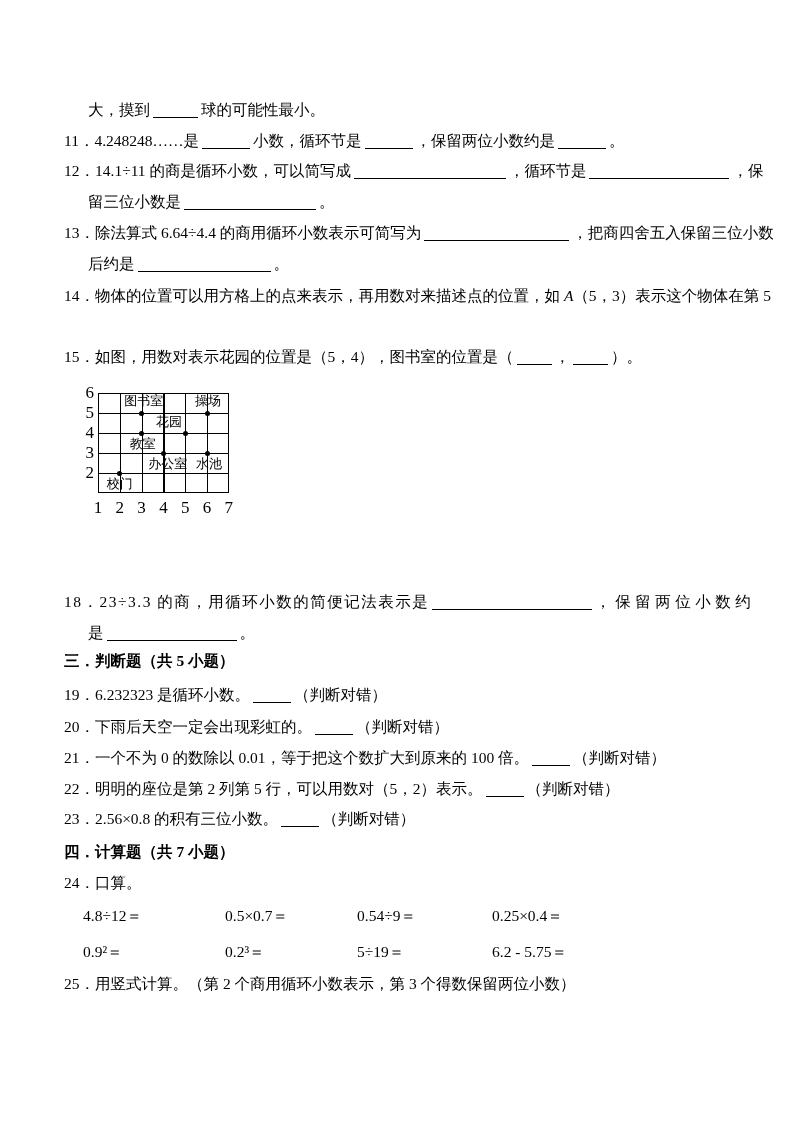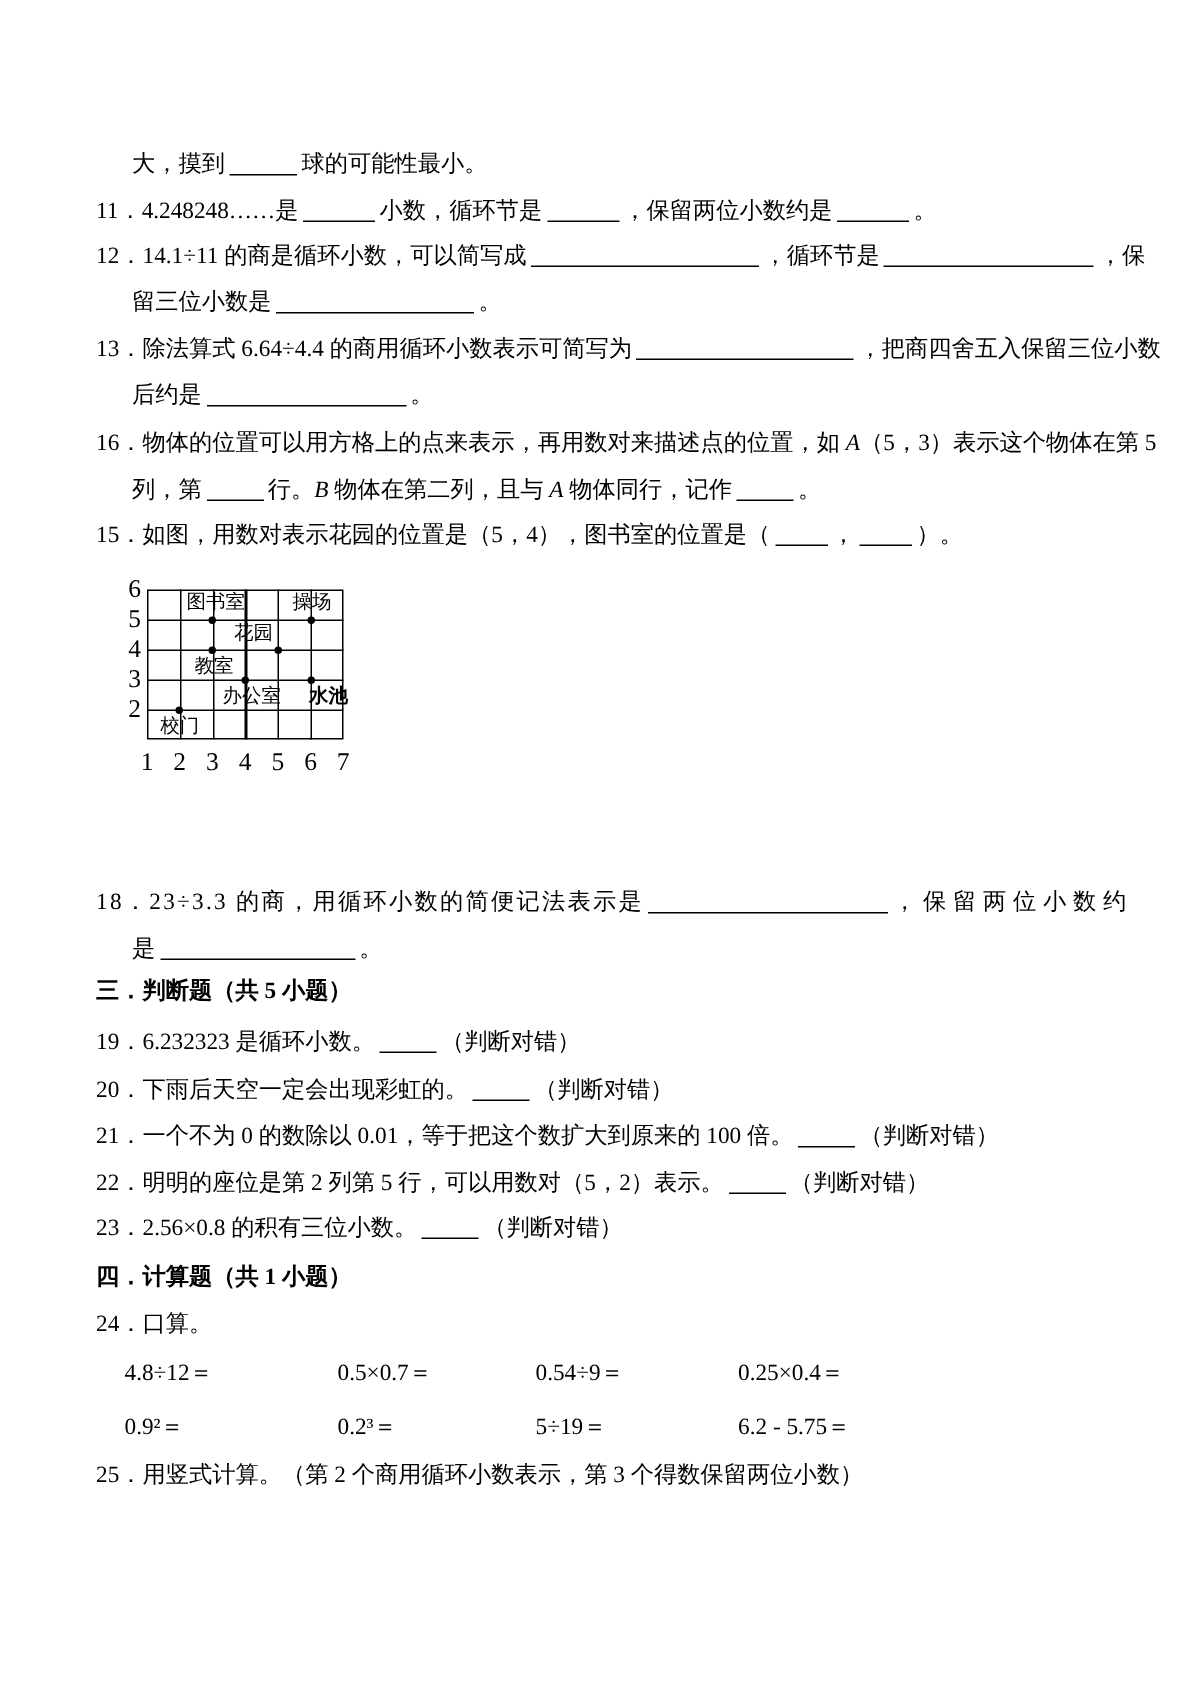--- a/index.html
+++ b/index.html
@@ -34,22 +34,21 @@
 <body>
 
 <div class="page">
 
   <div class="line" style="left:88px;top:99px"><span>大，摸到</span><span class="blank" style="width: 45px;"></span><span>球的可能性最小。</span></div>
   <div class="line" style="left:64px;top:130px"><span>11．4.248248……是</span><span class="blank" style="width: 48px;"></span><span>小数，循环节是</span><span class="blank" style="width: 48px;"></span><span>，保留两位小数约是</span><span class="blank" style="width: 48px;"></span><span>。</span></div>
   <div class="line" style="left:64px;top:160px"><span>12．14.1÷11 的商是循环小数，可以简写成</span><span class="blank" style="width: 152px;"></span><span>，循环节是</span><span class="blank" style="width: 140px;"></span><span>，保</span></div>
   <div class="line" style="left:88px;top:191px"><span>留三位小数是</span><span class="blank" style="width: 132px;"></span><span>。</span></div>
   <div class="line" style="left:64px;top:222px"><span>13．除法算式 6.64÷4.4 的商用循环小数表示可简写为</span><span class="blank" style="width: 145px;"></span><span>，把商四舍五入保留三位小数</span></div>
   <div class="line" style="left:88px;top:253px"><span>后约是</span><span class="blank" style="width: 133px;"></span><span>。</span></div>
-  <div class="line" style="left:64px;top:285px"><span>16．物体的位置可以用方格上的点来表示，再用数对来描述点的位置，如 </span><span class="i">A</span><span>（5，3）表示这个物体在第 5</span></div>
-  <div class="line" style="left:88px;top:316px"><span>列，第</span><span class="blank" style="width: 38px;"></span><span>行。</span><span class="i">B</span><span> 物体在第二列，且与 </span><span class="i">A</span><span> 物体同行，记作</span><span class="blank" style="width: 38px;"></span><span>。</span></div>
+  <div class="line" style="left:64px;top:285px"><span>14．物体的位置可以用方格上的点来表示，再用数对来描述点的位置，如 </span><span class="i">A</span><span>（5，3）表示这个物体在第 5</span></div>
   <div class="line" style="left:64px;top:346px"><span>15．如图，用数对表示花园的位置是（5，4），图书室的位置是（</span><span class="blank" style="width: 35px;"></span><span>，</span><span class="blank" style="width: 35px;"></span><span>）。</span></div>
 
   <div id="grid">
       <div class="gbox" style="left: 20px; top: 7px; width: 130.8px; height: 100px;"></div>
       <div class="gv" style="left: 41.8px; top: 7px; height: 100px;"></div>
       <div class="gv" style="left: 63.6px; top: 7px; height: 100px;"></div>
       <div class="gv" style="left: 85.4px; top: 7px; height: 100px;"></div>
       <div class="gv" style="left: 107.2px; top: 7px; height: 100px;"></div>
       <div class="gv" style="left: 129px; top: 7px; height: 100px;"></div>
       <div class="gh" style="top: 27px; left: 20px; width: 130.8px;"></div>
@@ -72,34 +71,34 @@
       <div class="gplace" style="left: 65.78px; top: 15px;">图书室</div>
       <div class="gdot" style="left: 126.5px; top: 24.5px;"></div>
       <div class="gplace" style="left: 130.09px; top: 15px;">操场</div>
       <div class="gdot" style="left: 104.7px; top: 44.5px;"></div>
       <div class="gplace" style="left: 91px; top: 36px;">花园</div>
       <div class="gdot" style="left: 61.1px; top: 44.5px;"></div>
       <div class="gplace" style="left: 64.69px; top: 58px;">教室</div>
       <div class="gdot" style="left: 82.9px; top: 64.5px;"></div>
       <div class="gplace" style="left: 89.76px; top: 78px;">办公室</div>
       <div class="gdot" style="left: 126.5px; top: 64.5px;"></div>
-      <div class="gplace" style="left: 141px; top: 78px; font-weight: bold;">水池</div>
+      <div class="gplace" style="left: 131px; top: 78px;">水池</div>
       <div class="gdot" style="left: 39.3px; top: 84.5px;"></div>
       <div class="gplace" style="left: 41.8px; top: 98px;">校门</div>
     </div>
 
   <div class="line" style="left:64px;top:591px"><span style="letter-spacing: 1.5px;">18．23÷3.3 的商，用循环小数的简便记法表示是</span><span class="blank" style="width: 160px;"></span><span style="letter-spacing: 4.5px; margin-top: 28px;">，保留两位小数约</span></div>
   <div class="line" style="left:88px;top:622px"><span>是</span><span class="blank" style="width: 130px;"></span><span>。</span></div>
   <div class="line" style="left:64px;top:650px"><span class="b">三．判断题（共 5 小题）</span></div>
   <div class="line" style="left:64px;top:684px"><span>19．6.232323 是循环小数。</span><span class="blank" style="width: 38px;"></span><span>（判断对错）</span></div>
   <div class="line" style="left:64px;top:716px"><span>20．下雨后天空一定会出现彩虹的。</span><span class="blank" style="width: 38px;"></span><span>（判断对错）</span></div>
   <div class="line" style="left:64px;top:747px"><span>21．一个不为 0 的数除以 0.01，等于把这个数扩大到原来的 100 倍。</span><span class="blank" style="width: 38px;"></span><span>（判断对错）</span></div>
   <div class="line" style="left:64px;top:778px"><span>22．明明的座位是第 2 列第 5 行，可以用数对（5，2）表示。</span><span class="blank" style="width: 38px;"></span><span>（判断对错）</span></div>
   <div class="line" style="left:64px;top:808px"><span>23．2.56×0.8 的积有三位小数。</span><span class="blank" style="width: 38px;"></span><span>（判断对错）</span></div>
-  <div class="line" style="left:64px;top:841px"><span class="b">四．计算题（共 1 小题）</span></div>
+  <div class="line" style="left:64px;top:841px"><span class="b">四．计算题（共 7 小题）</span></div>
   <div class="line" style="left:64px;top:872px"><span>24．口算。</span></div>
 
   <span class="oral-item" style="left:83px;top:905px">4.8÷12＝</span>
   <span class="oral-item" style="left:225px;top:905px">0.5×0.7＝</span>
   <span class="oral-item" style="left:357px;top:905px">0.54÷9＝</span>
   <span class="oral-item" style="left:492px;top:905px">0.25×0.4＝</span>
   <span class="oral-item" style="left:83px;top:941px">0.9²＝</span>
   <span class="oral-item" style="left:225px;top:941px">0.2³＝</span>
   <span class="oral-item" style="left:357px;top:941px">5÷19＝</span>
   <span class="oral-item" style="left:492px;top:941px">6.2 - 5.75＝</span>

